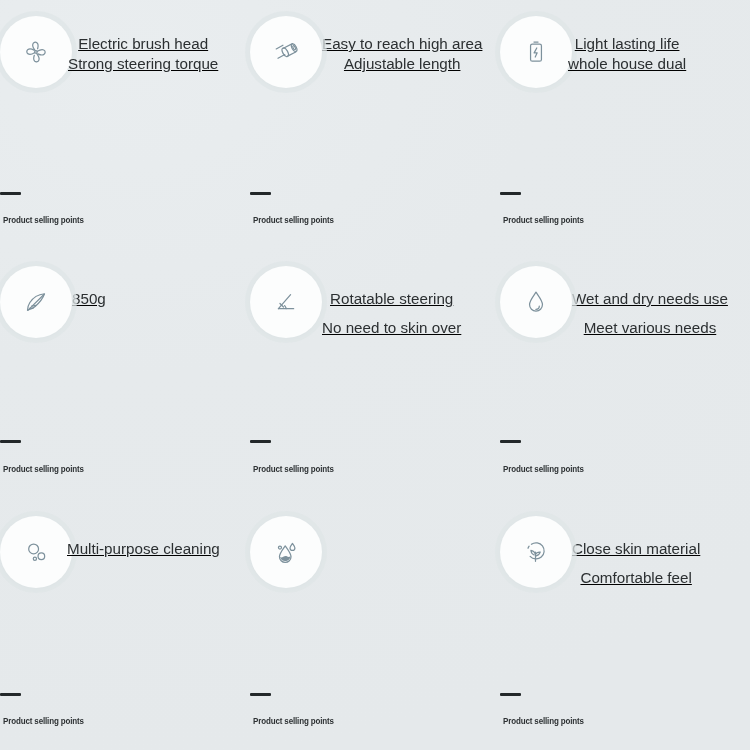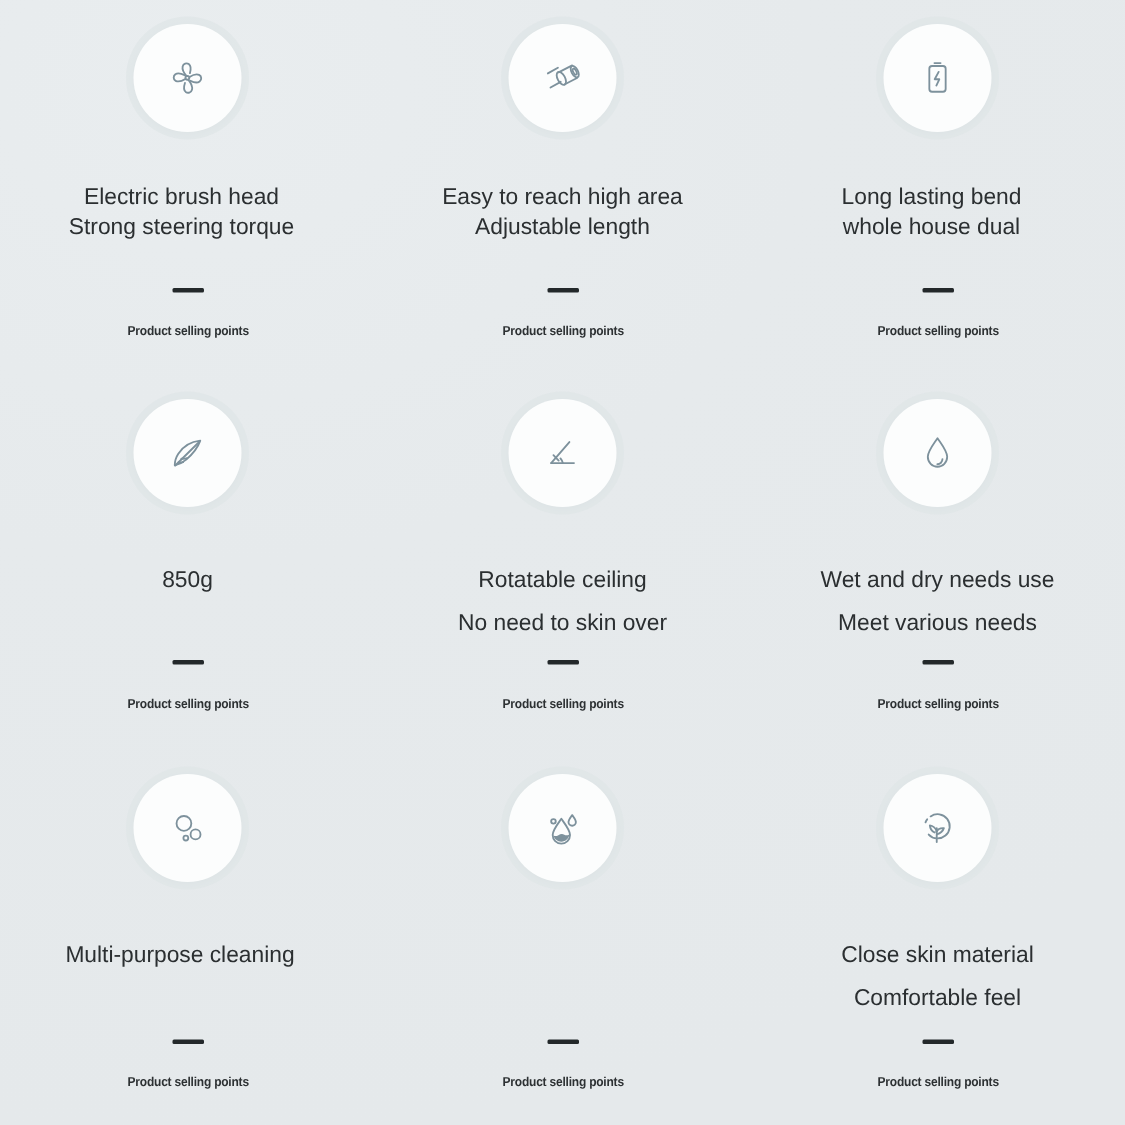--- a/index.html
+++ b/index.html
@@ -23,22 +23,22 @@
   .grid {
     position: absolute;
     inset: 0;
     display: grid;
     grid-template-columns: repeat(3, 1fr);
     grid-template-rows: 250px 250px 250px;
   }
   .cell {
     position: relative;
     display: flex;
-    flex-direction: column;
-    align-items: center;
+    flex-direction: row;
+    text-decoration: underline;
   }
 
   
   .badge {
     position: relative;
     width: 72px;
     height: 72px;
     margin-top: 16px;
     border-radius: 50%;
     background: #fcfdfd;
@@ -160,21 +160,21 @@
       <div class="badge">
         <svg viewBox="0 0 40 40">
           <g class="ico">
             <rect x="13.6" y="10.6" width="12.8" height="20.2" rx="2.1"></rect>
             <path d="M17.6 8.3h4.8"></path>
             <path d="M20.9 15.2 17.8 21h3.6l-2.3 4.9"></path>
           </g>
         </svg>
       </div>
       <div class="titles lead-tight shift-left">
-        <span class="ln">Long lasting bend</span>
+        <span class="ln">Light lasting life</span>
         <span class="ln">whole house dual</span>
       </div>
       <div class="dash"></div>
       <div class="caption">Product selling points</div>
     </div>
 
     <div class="cell r2">
       <div class="badge">
         <svg viewBox="0 0 40 40">
           <g class="ico">
@@ -197,21 +197,21 @@
         <svg viewBox="0 0 40 40">
           <g class="ico">
             <path d="M11.1 27.9H29"></path>
             <path d="M11.1 27.9 25.4 11.4"></path>
             <path d="M18.4 24.2c1.1 1.3 1.7 2.6 1.9 3.7"></path>
             <path d="M12.9 21.7 17 25.9"></path>
           </g>
         </svg>
       </div>
       <div class="titles lead-wide">
-        <span class="ln">Rotatable ceiling</span>
+        <span class="ln">Rotatable steering</span>
         <span class="ln">No need to skin over</span>
       </div>
       <div class="dash"></div>
       <div class="caption">Product selling points</div>
     </div>
 
     <div class="cell r2">
       <div class="badge">
         <svg viewBox="0 0 40 40">
           <g class="ico">

